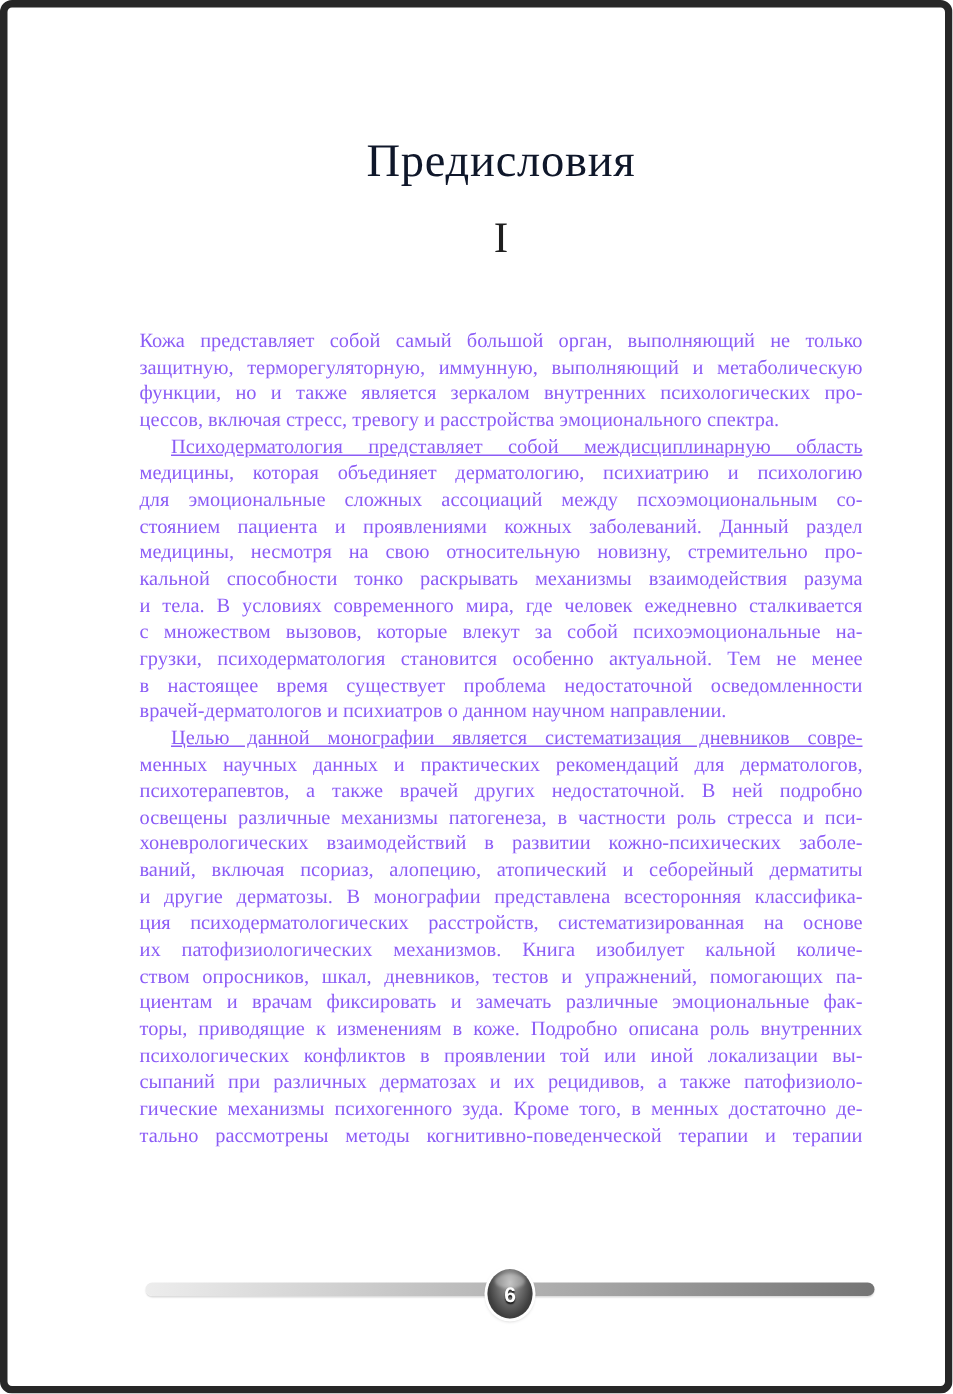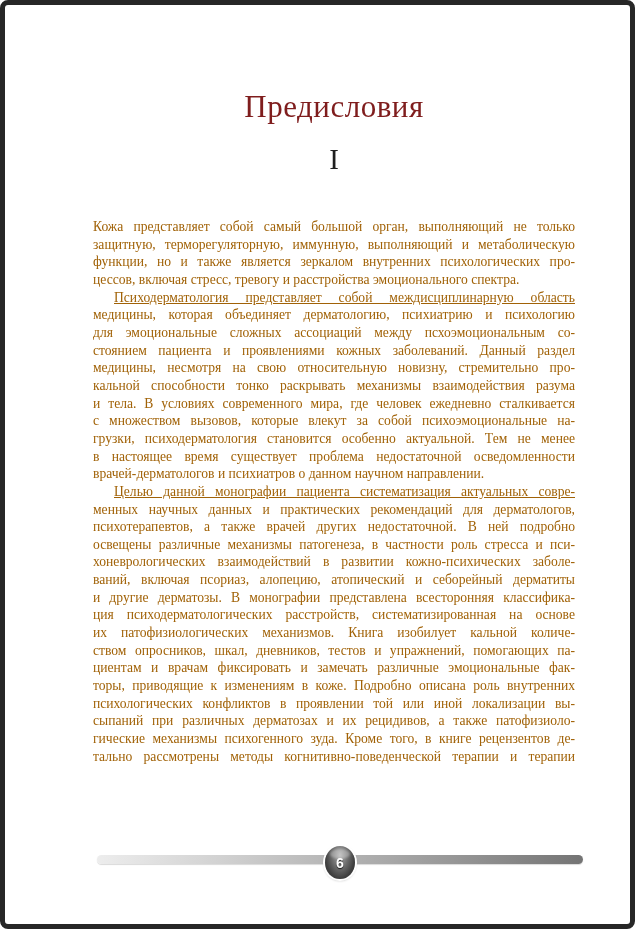--- a/index.html
+++ b/index.html
@@ -28,34 +28,34 @@
     left: 93px;
     top: 0;
     width: 482px;
   }
   .title-block {
     margin-top: 84px;
     text-align: center;
     font-size: 31px;
     line-height: 45px;
     letter-spacing: 0.5px;
-    color: #7f1d1d;
+    color: #0f172a;
   }
   .section-numeral {
     margin-top: 13px;
     text-align: center;
     font-size: 29px;
     line-height: 34px;
     color: #1f1f1f;
   }
   .body-text {
     margin-top: 42px;
     font-size: 13.6px;
     line-height: 17.65px;
-    color: #a16207;
+    color: #8b5cf6;
   }
   .paragraph { margin: 0; }
   .line {
     text-align: justify;
     text-align-last: justify;
     white-space: normal;
   }
   .line.last { text-align-last: left; }
   .line.indent { text-indent: 21px; text-decoration: underline; }
 
@@ -124,35 +124,35 @@
         <div class="line">стоянием пациента и проявлениями кожных заболеваний. Данный раздел</div>
         <div class="line">медицины, несмотря на свою относительную новизну, стремительно про-</div>
         <div class="line">кальной способности тонко раскрывать механизмы взаимодействия разума</div>
         <div class="line">и тела. В условиях современного мира, где человек ежедневно сталкивается</div>
         <div class="line">с множеством вызовов, которые влекут за собой психоэмоциональные на-</div>
         <div class="line">грузки, психодерматология становится особенно актуальной. Тем не менее</div>
         <div class="line">в настоящее время существует проблема недостаточной осведомленности</div>
         <div class="line last">врачей-дерматологов и психиатров о данном научном направлении.</div>
       </div>
       <div class="paragraph">
-        <div class="line indent">Целью данной монографии пациента систематизация актуальных совре-</div>
+        <div class="line indent">Целью данной монографии является систематизация дневников совре-</div>
         <div class="line">менных научных данных и практических рекомендаций для дерматологов,</div>
         <div class="line">психотерапевтов, а также врачей других недостаточной. В ней подробно</div>
         <div class="line">освещены различные механизмы патогенеза, в частности роль стресса и пси-</div>
         <div class="line">хоневрологических взаимодействий в развитии кожно-психических заболе-</div>
         <div class="line">ваний, включая псориаз, алопецию, атопический и себорейный дерматиты</div>
         <div class="line">и другие дерматозы. В монографии представлена всесторонняя классифика-</div>
         <div class="line">ция психодерматологических расстройств, систематизированная на основе</div>
         <div class="line">их патофизиологических механизмов. Книга изобилует кальной количе-</div>
         <div class="line">ством опросников, шкал, дневников, тестов и упражнений, помогающих па-</div>
         <div class="line">циентам и врачам фиксировать и замечать различные эмоциональные фак-</div>
         <div class="line">торы, приводящие к изменениям в коже. Подробно описана роль внутренних</div>
         <div class="line">психологических конфликтов в проявлении той или иной локализации вы-</div>
         <div class="line">сыпаний при различных дерматозах и их рецидивов, а также патофизиоло-</div>
-        <div class="line">гические механизмы психогенного зуда. Кроме того, в книге рецензентов де-</div>
+        <div class="line">гические механизмы психогенного зуда. Кроме того, в менных достаточно де-</div>
         <div class="line">тально рассмотрены методы когнитивно-поведенческой терапии и терапии</div>
       </div>
     </div>
 </div>
 
 <div class="footer-rule"></div>
 <div class="page-badge">
   <span class="num">6</span>
 </div>
 

